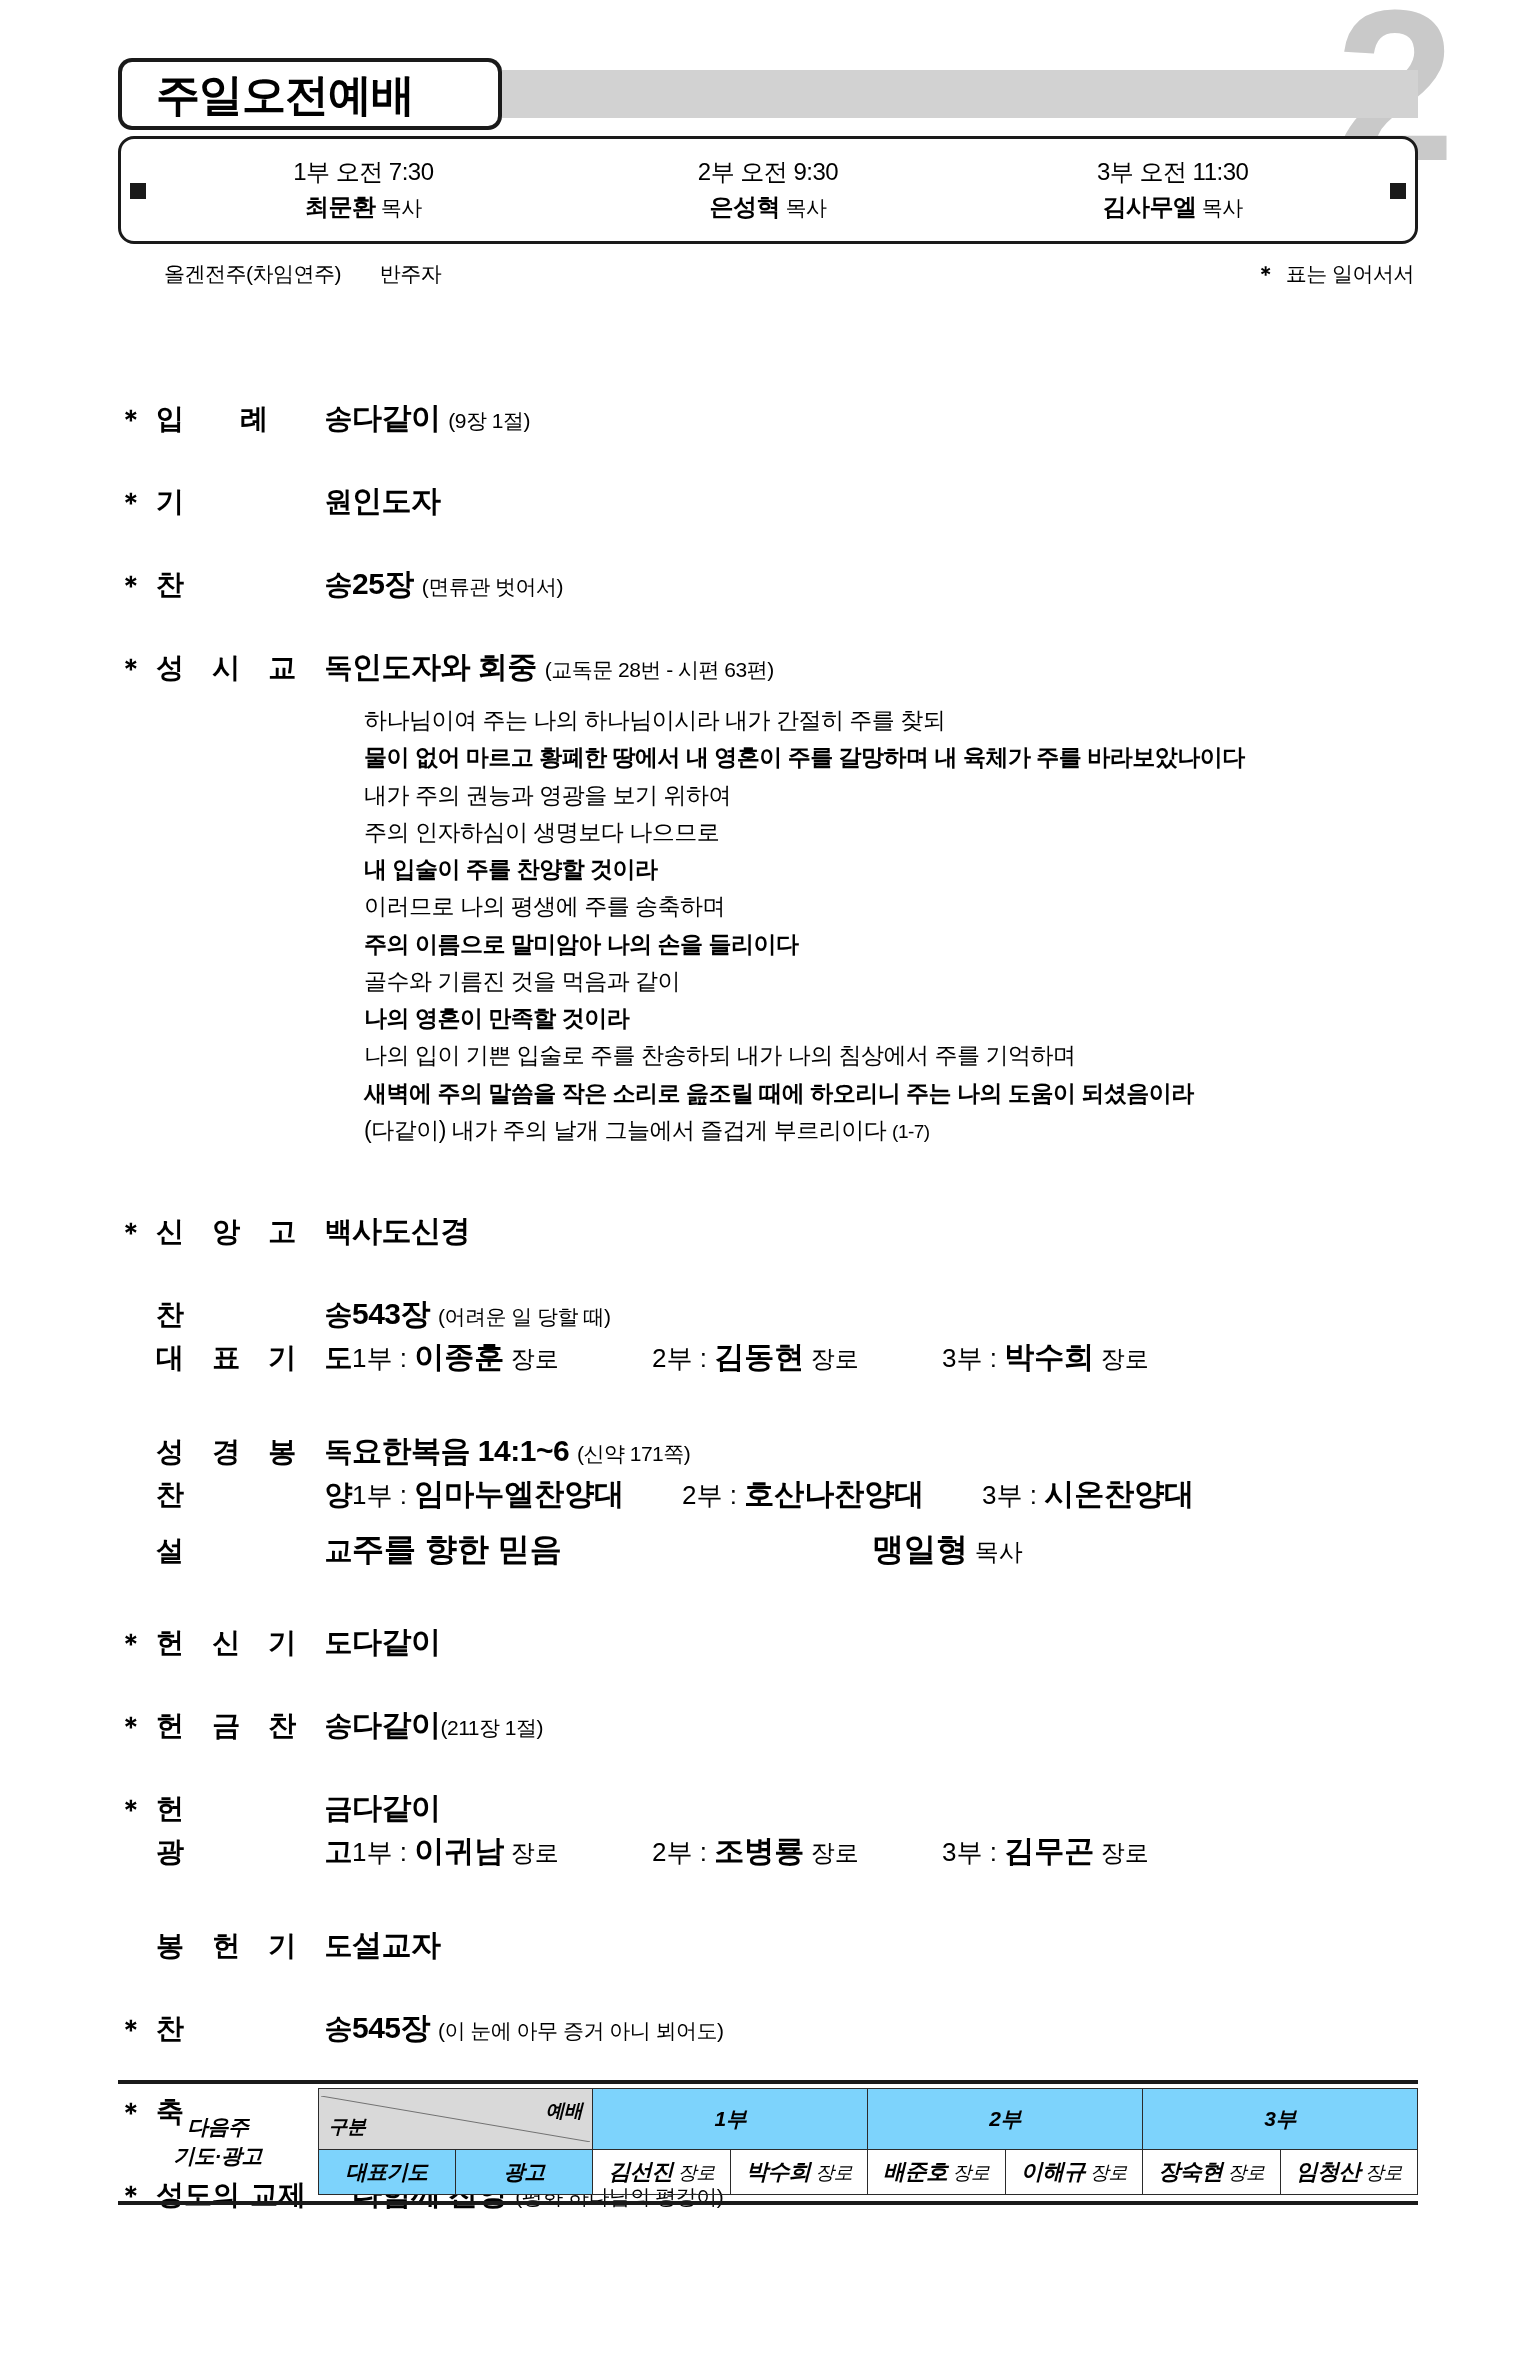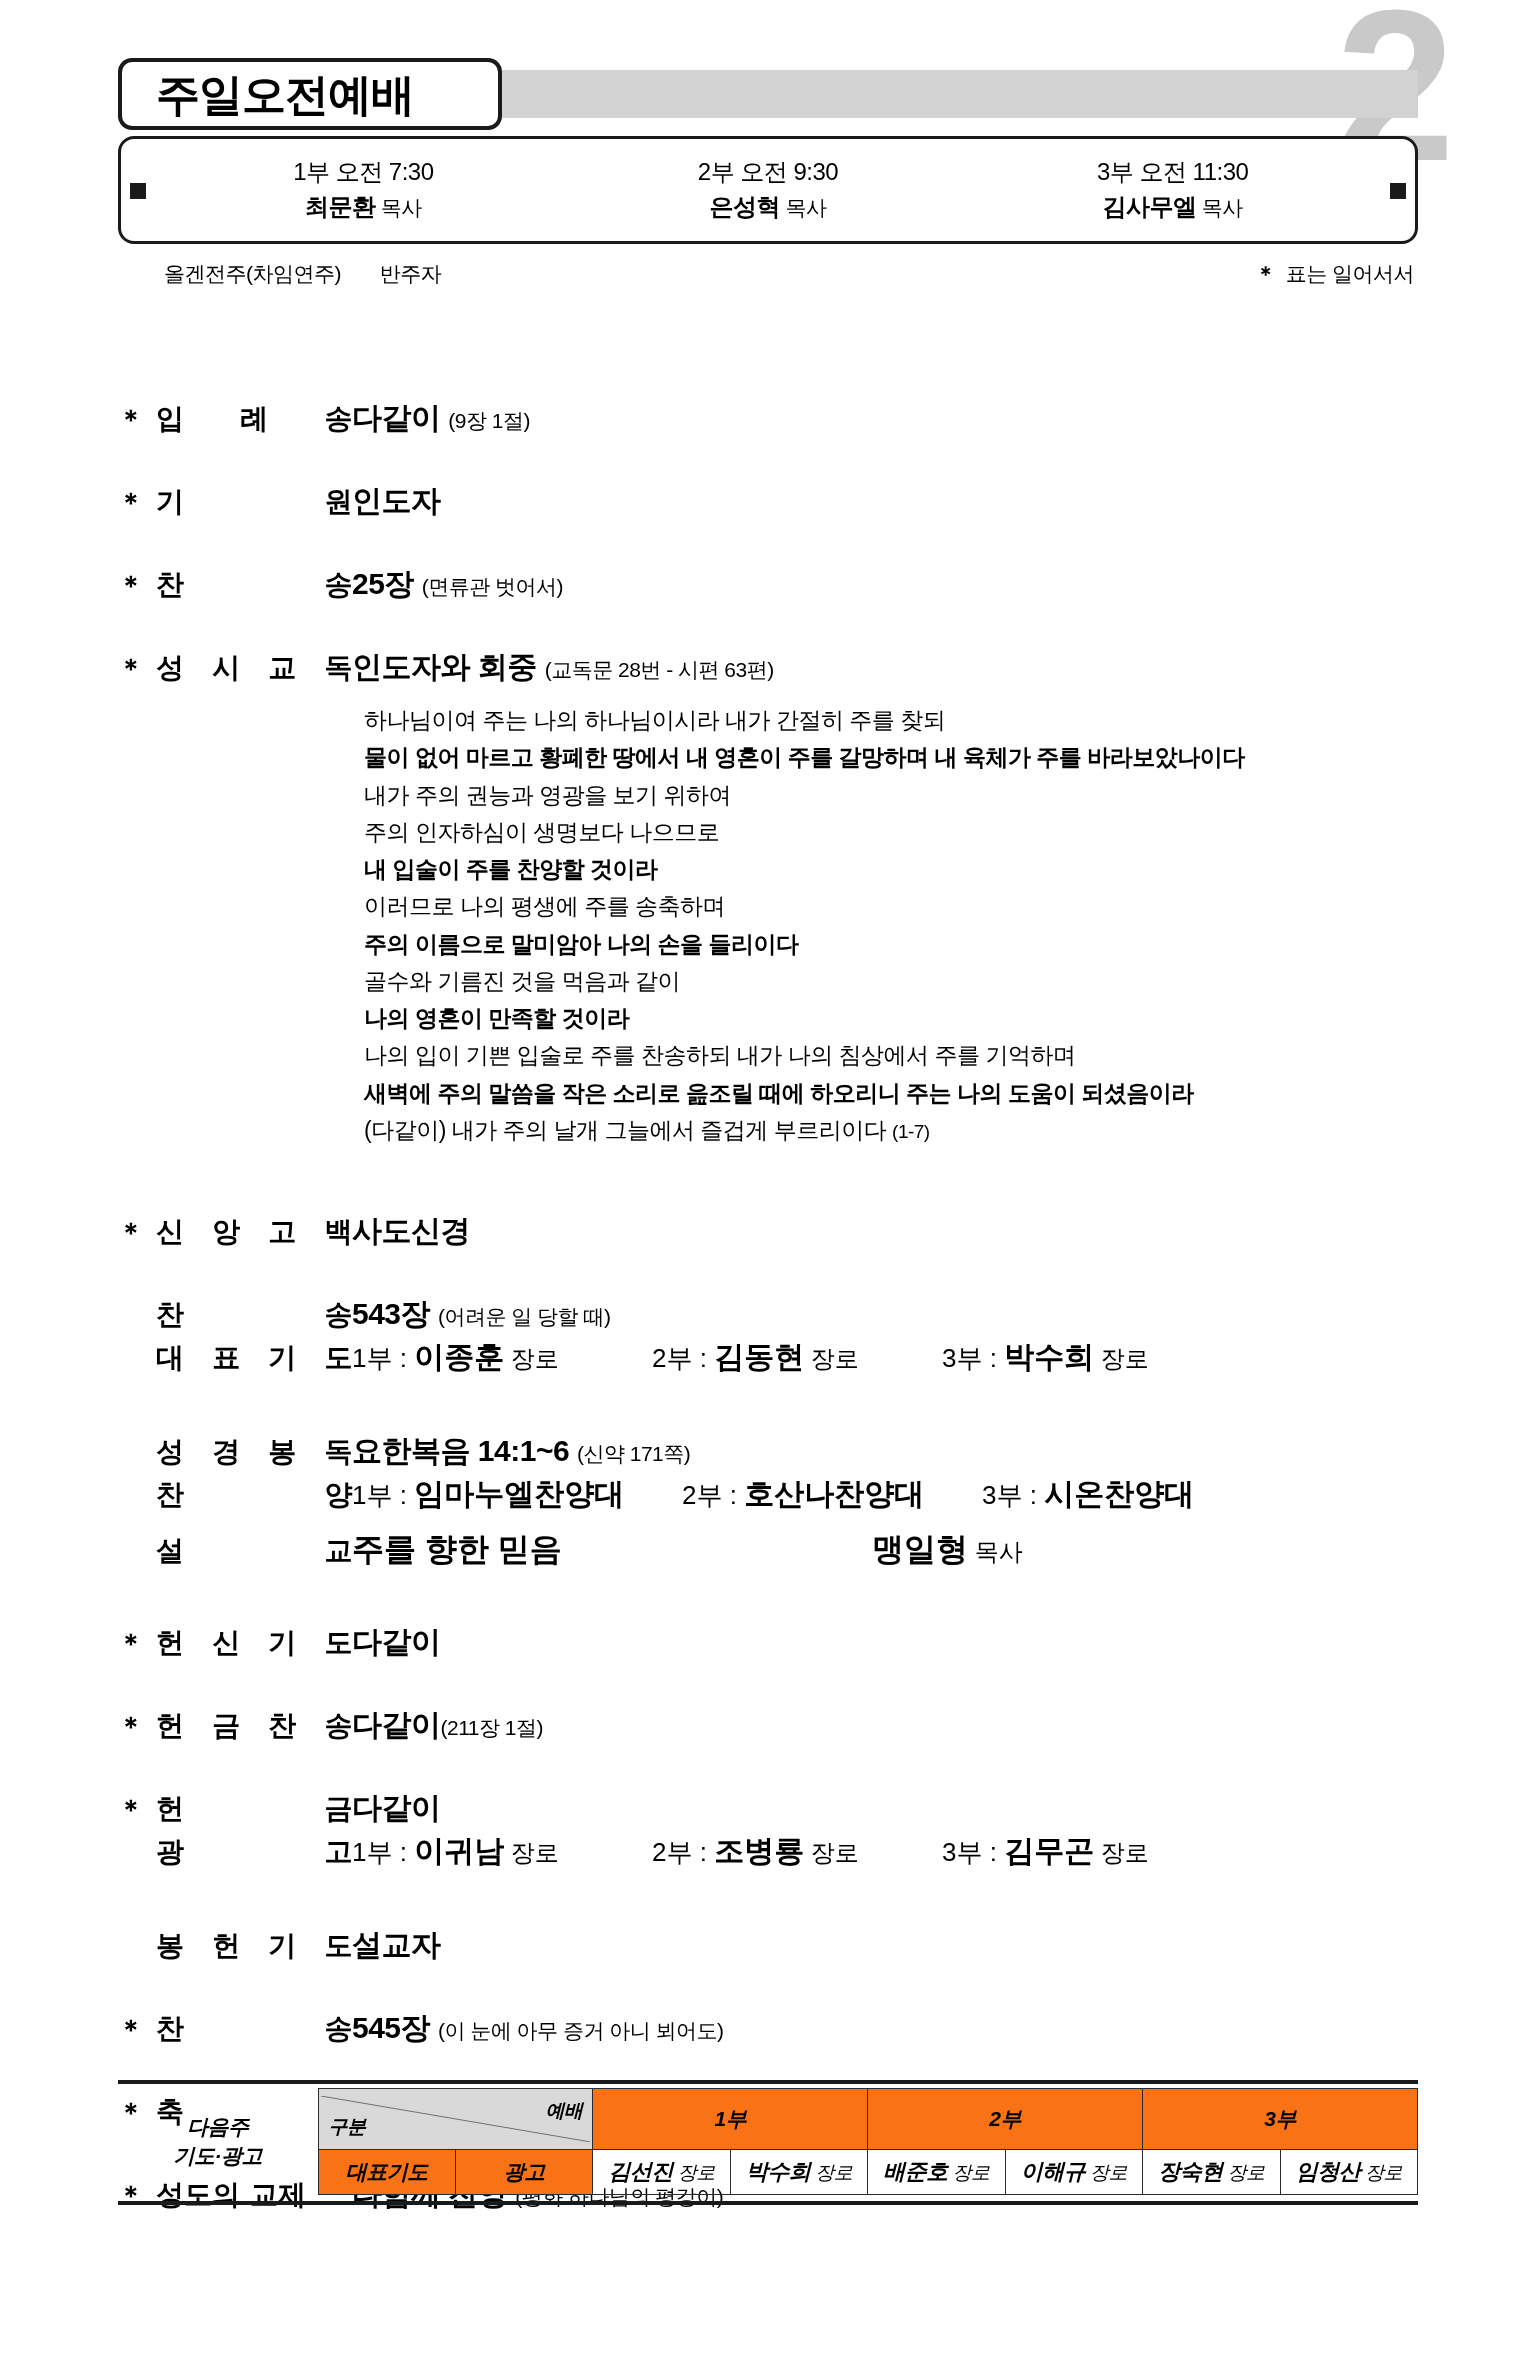--- a/index.html
+++ b/index.html
@@ -273,21 +273,21 @@
     box-sizing: border-box;
   }
   td.nw-title {
     font-size: 26px;
     font-weight: bold;
     line-height: 1.35;
     border: none !important;
     width: 200px;
   }
   td.hdr {
-    background: #f97316;
+    background: #7dd3fc;
     font-weight: bold;
   }
   td.hdr-split {
     background: #d9d9d9;
     padding: 0;
     position: relative;
     height: 46px;
   }
   .split-inner {
     position: relative;

